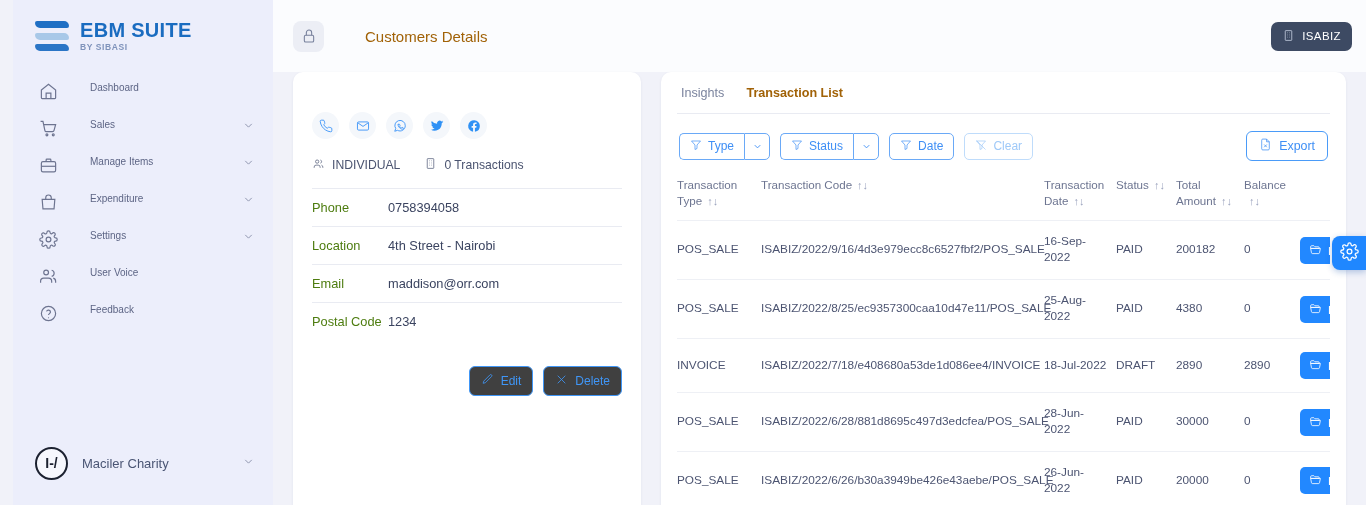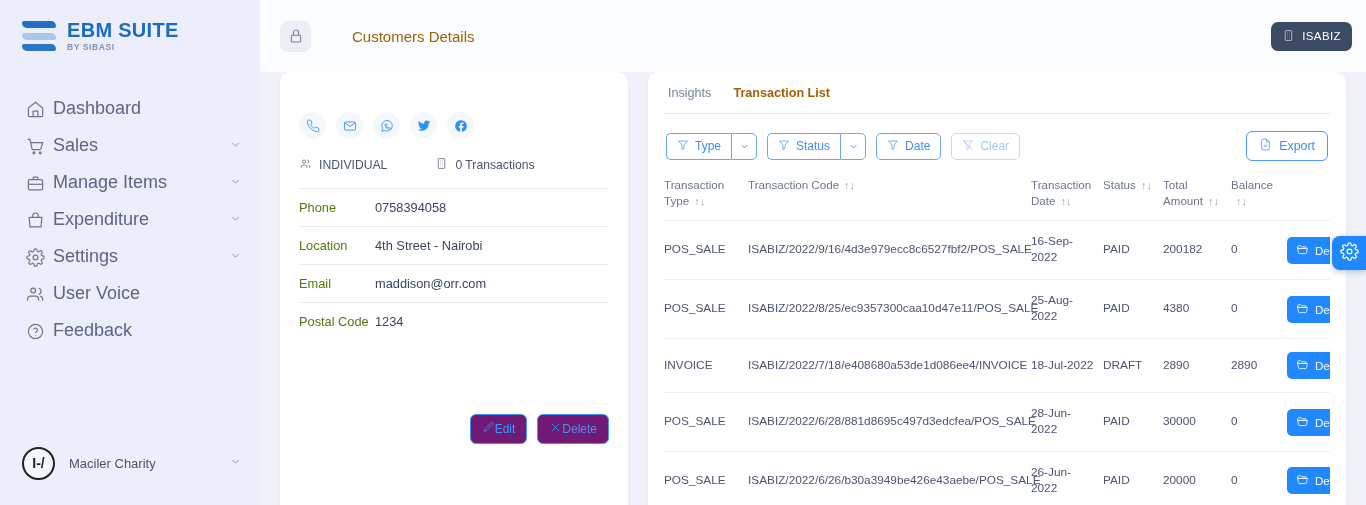--- a/index.html
+++ b/index.html
@@ -11,36 +11,37 @@
   }
   .app { display: flex; width: 1366px; height: 505px; position: relative; }
 
   
   .sidebar {
     width: 260px; height: 505px;
     background: #eceefb;
     display: flex; flex-direction: column;
     flex-shrink: 0;
     position: relative;
+    margin-left: 13px;
   }
   .brand { height: 72px; display: flex; align-items: center; padding-left: 22px; gap: 11px; }
   .logo-mark { width: 34px; height: 30px; display:flex; flex-direction:column; justify-content:space-between; }
   .logo-bar { height: 7px; border-radius: 4px 10px 4px 10px; }
   .lb1 { background:#1f6fc4; width:34px; }
   .lb2 { background:#a8c8e8; width:34px; }
   .lb3 { background:#2a75c6; width:34px; }
   .brand-text { line-height: 1; }
   .brand-title { font-size: 20px; font-weight: 700; color: #1a6cc0; letter-spacing: .3px; }
   .brand-sub { font-size: 8.5px; font-weight: 700; color: #7f93bb; letter-spacing: .6px; margin-top: 3px; }
 
   .nav { margin-top: 10px; }
   .nav-item {
-    display: flex; align-items: flex-end; gap: 8px;
+    display: flex; align-items: flex-start; gap: 32px;
     height: 37px; padding: 0 18px 0 26px;
-    color: #5d6585; font-size: 18px;
+    color: #5d6585; font-size: 10px;
     cursor: pointer;
   }
   .nav-icon { width: 19px; height: 19px; flex-shrink: 0; color: #6b7characters; display:flex; align-items:center; justify-content:center; }
   .nav-icon svg { width: 19px; height: 19px; stroke: #6d7490; fill: none; stroke-width: 1.5; }
   .nav-label { flex: 1; }
   .chev svg { width: 13px; height: 13px; stroke: #8e94ae; fill:none; stroke-width: 1.8; }
   .nav-spacer { flex: 1; }
   .user-row {
     display:flex; align-items:center; gap: 14px;
     padding: 0 18px 0 22px; height: 56px;
@@ -89,38 +90,37 @@
   .cust-name { font-size: 21px; font-weight: 600; color:#2a3148; letter-spacing:.1px; }
   .socials { display:flex; gap: 10px; margin-top: 16px; }
   .soc {
     width: 27px; height: 27px; border-radius:50%;
     background:#f4f7fb; display:flex; align-items:center; justify-content:center;
     cursor:pointer;
   }
   .soc svg { width: 14px; height: 14px; }
   .soc.outline svg { stroke:#3f96f7; fill:none; stroke-width:1.6; }
   .soc.solid svg { fill:#2f91f5; stroke:none; }
-  .meta-row { display:flex; align-items:flex-start; gap: 48px; margin-top: 18px; }
+  .meta-row { display:flex; align-items:flex-start; gap: 24px; margin-top: 18px; }
   .meta { display:flex; align-items:center; gap:7px; font-size: 12.2px; color:#4b5470; }
   .meta svg { width: 13px; height: 13px; stroke:#59627e; fill:none; stroke-width:1.4; }
   .info-list { margin-top: 15px; }
   .info-row {
     display:flex; align-items:center;
     border-top: 1px solid #e9ebf2;
     height: 38px; font-size: 12.8px;
   }
   .info-label { width: 76px; color:#4d7c0f; }
   .info-value { color:#3b4460; }
   .card-actions { display:flex; justify-content:flex-end; gap:10px; margin-top: 26px; }
   .btn-outline {
-    display:flex; align-items:center; 
-    border:1px solid #3f96f7; color:#3f96f7; background:#701a75;
+    display:flex; align-items:center; gap:7px;
+    border:1px solid #3f96f7; color:#3f96f7; background:#404040;
     border-radius: 6px; padding: 6px 11px; font-size: 12px; cursor:pointer;
     font-family:"Liberation Sans", sans-serif;
-    margin-top:48px;
   }
   .btn-outline svg { width: 13px; height: 13px; stroke:#3f96f7; fill:none; stroke-width:1.5; }
 
   
   .tx-card {
     flex:1; min-width:0;
     background:#fff; border-radius: 10px 10px 0 0;
     padding: 0 16px; box-shadow: 0 1px 3px rgba(30,40,80,.07);
     display:flex; flex-direction:column;
   }

